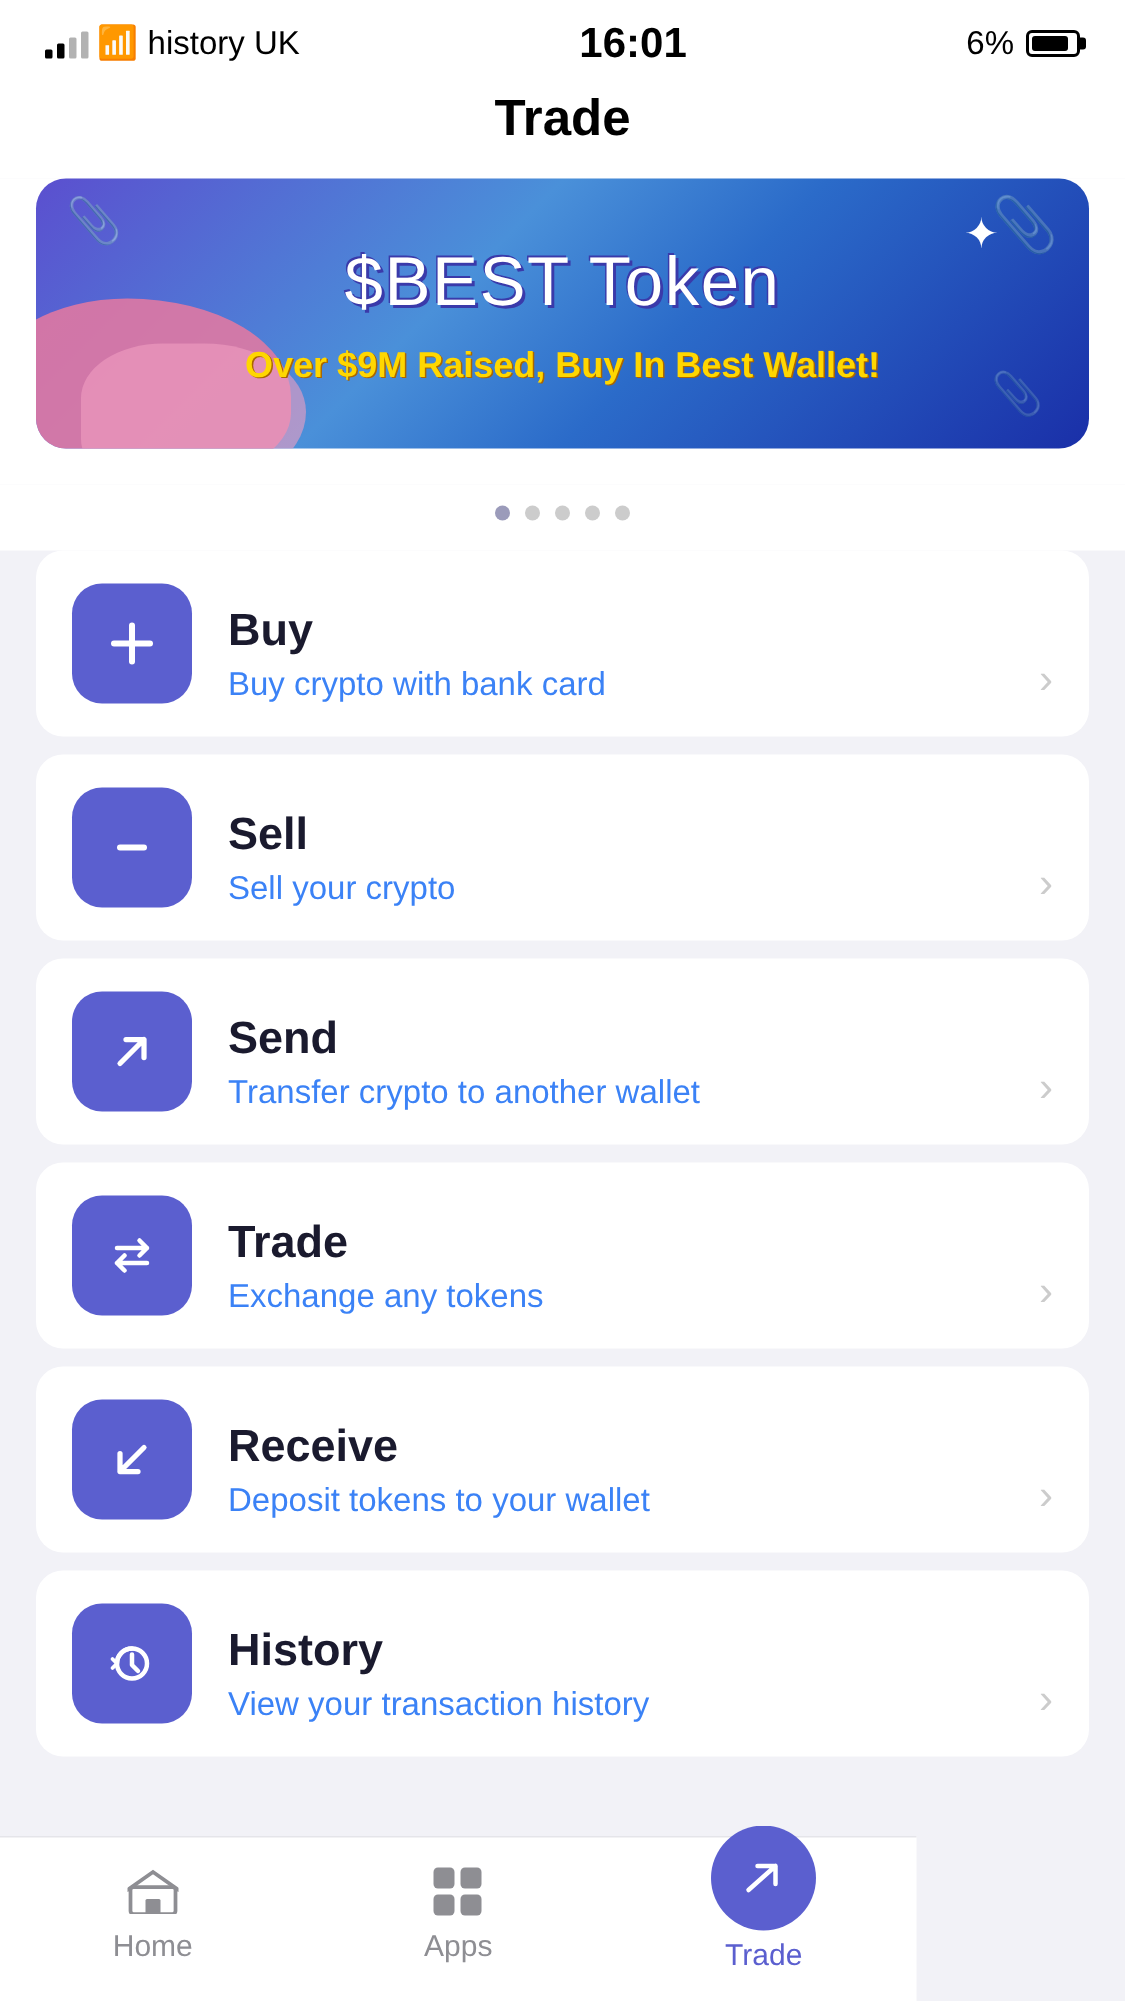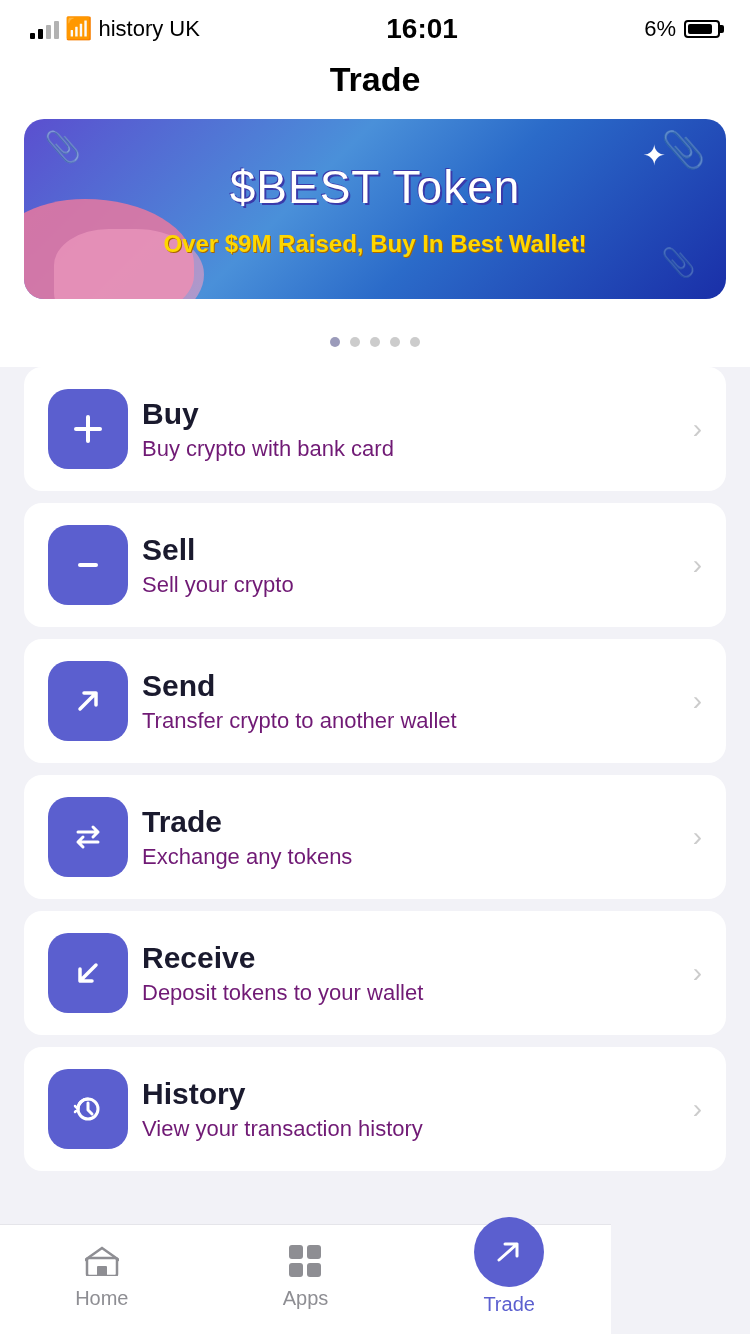--- a/index.html
+++ b/index.html
@@ -212,23 +212,23 @@
     .menu-section {
       padding: 0 24px;
       display: flex;
       flex-direction: column;
       gap: 12px;
     }
     .menu-item {
       background: #fff;
       border-radius: 18px;
       display: flex;
-      align-items: center;
+      align-items: flex-end;
       padding: 22px 24px;
-      gap: 14px;
+      gap: 24px;
       cursor: pointer;
       position: relative;
     }
     .menu-icon {
       width: 80px;
       height: 80px;
       border-radius: 20px;
       background: #5b5fcf;
       display: flex;
       align-items: center;
@@ -243,21 +243,21 @@
       flex: 1;
     }
     .menu-label {
       font-size: 30px;
       font-weight: 600;
       color: #1a1a2e;
       margin-bottom: 5px;
     }
     .menu-desc {
       font-size: 22px;
-      color: #701a75;
+      color: #3b82f6;
     }
     .menu-chevron {
       color: #ccc;
       font-size: 28px;
       font-weight: 300;
     }
 
     
     .bottom-nav {
       position: fixed;

